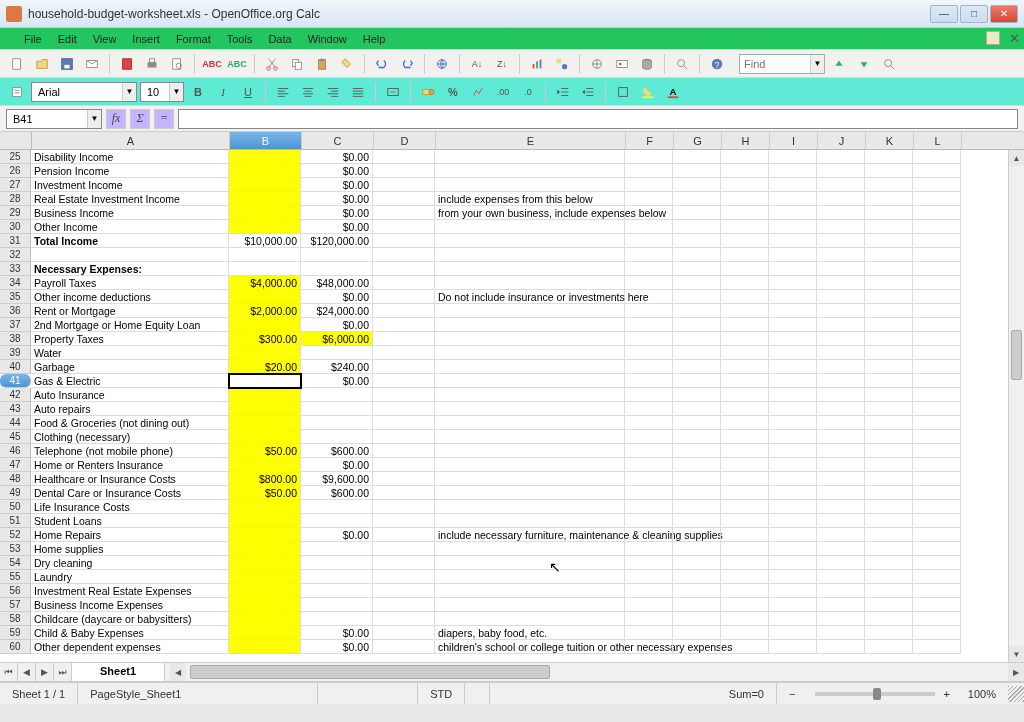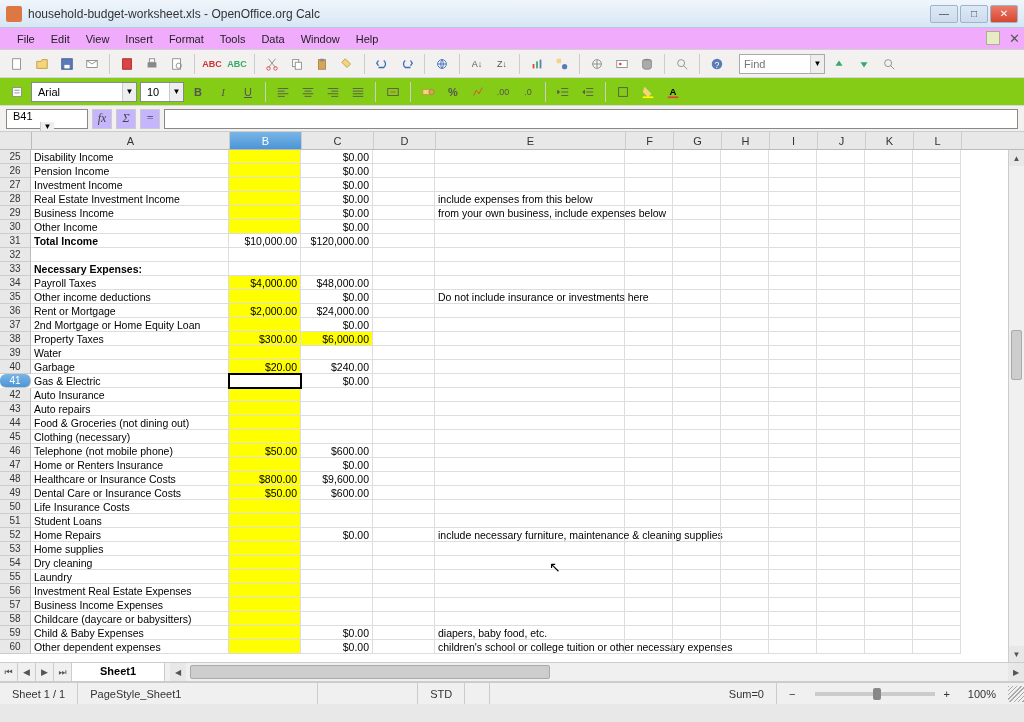--- a/index.html
+++ b/index.html
@@ -7,44 +7,44 @@
 
 
 .titlebar { height: 28px; background: linear-gradient(#f0f6fb, #d7e6f5); display: flex; align-items: center; padding: 0 6px; border-bottom: 1px solid #b8c8d8; }
 .titlebar .ooicon { width: 16px; height: 16px; background: #d74; border-radius: 2px; margin-right: 6px; display:inline-block;}
 .titlebar .title { flex: 1; color: #333; font-size: 12px; }
 .winbtns { display: flex; gap: 2px; }
 .winbtns div { width: 28px; height: 18px; background: linear-gradient(#dde9f6,#cddcee); border:1px solid #9db4cc; border-radius:2px; display:flex; align-items:center; justify-content:center; font-size:10px; color:#444;}
 .winbtns .close { background: linear-gradient(#e97b6a,#d9462f); color:#fff; }
 
 
-.menubar { height: 22px; background: #f0abfc; display: flex; align-items: center; padding: 0 9px; border-bottom: 1px solid #d0d0d0; position:relative;}
+.menubar { height: 22px; background: #22c55e; display: flex; align-items: center; padding: 0 16px; border-bottom: 1px solid #d0d0d0; position:relative;}
 .menubar .menuitem { padding: 3px 8px; color: #222; cursor: default; }
 .menubar .rightdoc { position:absolute; right:24px; top:3px; width:14px; height:14px; background:#e7ecc6; border:1px solid #aab088;}
 .menubar .rightx { position:absolute; right:4px; top:3px; color:#555; font-size:13px;}
 
 
 .toolbar { height: 28px; background: #f2f1f0; display: flex; align-items: center; padding: 2px 6px; border-bottom: 1px solid #d8d8d8; gap: 3px; }
 .tbtn { width: 22px; height: 22px; border:1px solid transparent; display:flex; align-items:center; justify-content:center; border-radius:2px; color:#555;}
 .tbtn svg { width:14px; height:14px; }
 .tsep { width:1px; height:20px; background:#ccc; margin:0 3px; }
 .findbox { height:20px; border:1px solid #aaa; display:flex; align-items:center; background:#fff; margin-left:8px;}
 .findbox input { border:none; width:70px; height:18px; padding:0 4px; font-size:11px; outline:none;}
 .findbox .dd { width:14px; height:18px; background:#eee; border-left:1px solid #ccc; display:flex; align-items:center; justify-content:center; font-size:8px;}
 
-.fmt-toolbar { height: 28px; background:#84cc16; display:flex; align-items:center; padding:2px 6px; border-bottom:1px solid #d8d8d8; gap:3px;}
+.fmt-toolbar { height: 28px; background:#5eead4; display:flex; align-items:center; padding:2px 6px; border-bottom:1px solid #d8d8d8; gap:3px;}
 .fontsel { height:20px; border:1px solid #888; background:#fff; display:flex; align-items:center; }
 .fontsel input { border:none; height:18px; padding:0 6px; font-size:11px; outline:none;}
 .fontsel .dd { width:14px; height:18px; background:#eee; border-left:1px solid #ccc; display:flex; align-items:center; justify-content:center; font-size:8px;}
 .fontname input { width:90px; }
 .fontsize input { width:28px; }
 
 
 .formulabar { height: 26px; background:#f2f1f0; display:flex; align-items:center; padding:2px 6px; border-bottom:1px solid #ccc; gap:4px;}
-.cellref { height:20px; border:1px solid #888; background:#fff; display:flex; align-items:center;flex-direction:column;}
+.cellref { height:20px; border:1px solid #888; background:#fff; display:flex; align-items:center;}
 .cellref input { border:none; width:80px; height:18px; padding:0 6px; font-size:11px; outline:none;}
 .cellref .dd { width:14px; height:18px; background:#eee; border-left:1px solid #ccc; display:flex; align-items:center; justify-content:center; font-size:8px;}
 .fxbtn { width:20px; height:20px; border:1px solid #ccc; background:#c4b5fd; display:flex; align-items:center; justify-content:center; font-family:serif; font-style:italic; font-size:12px; color:#444;}
 .formulainput { flex:1; height:20px; border:1px solid #888; background:#fff; padding:0 6px; font-size:11px;}
 
 
 .gridwrap { position:relative; height: 530px; display:flex; flex-direction:column; background:#fff;}
 .colheaders { display:flex; height:18px; background:#e8e8e8; border-bottom:1px solid #bbb;}
 .rowhead-corner { width:32px; border-right:1px solid #bbb; background:#e8e8e8;}
 .colh { border-right:1px solid #ccc; display:flex; align-items:center; justify-content:center; color:#333; font-size:11px; background:#e8e8e8;}

